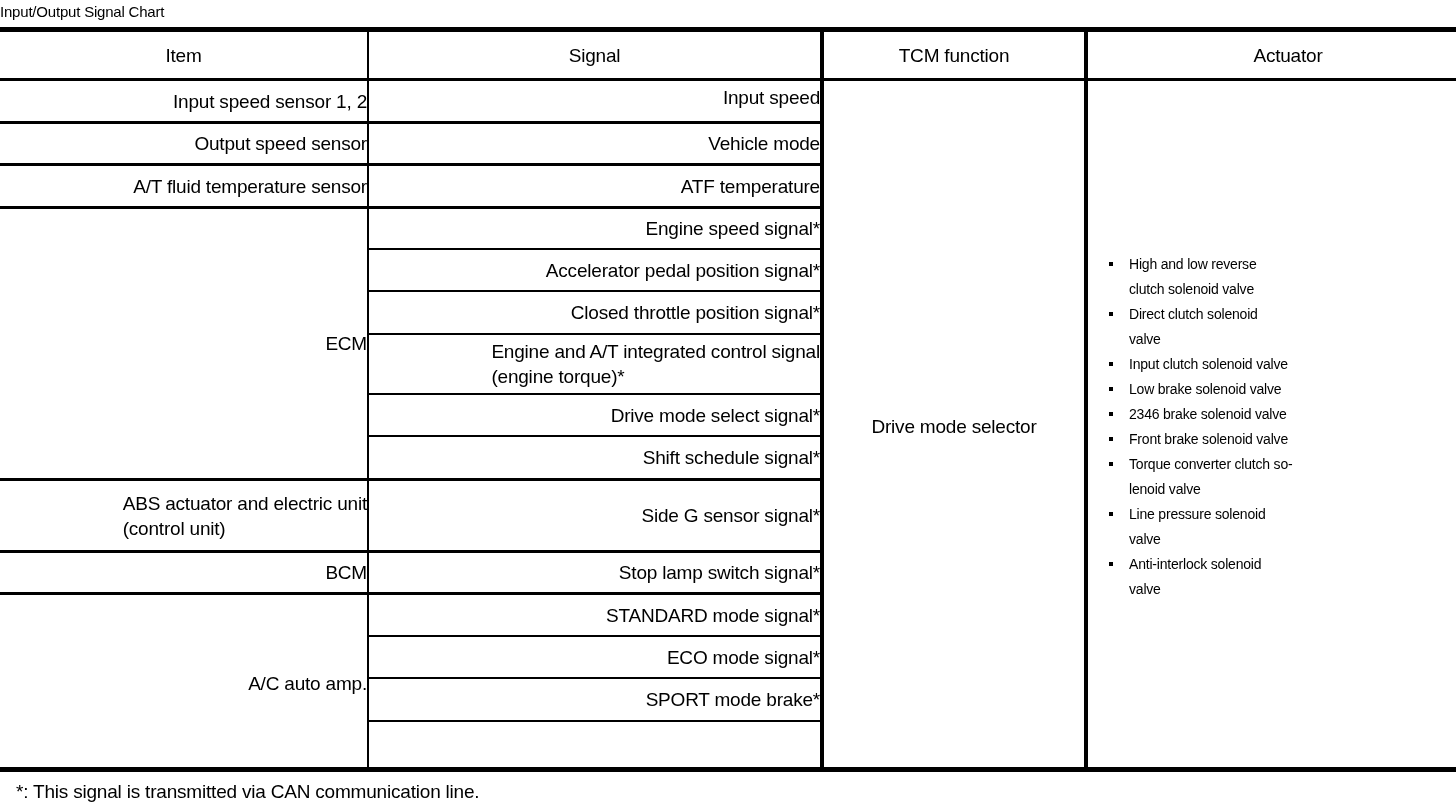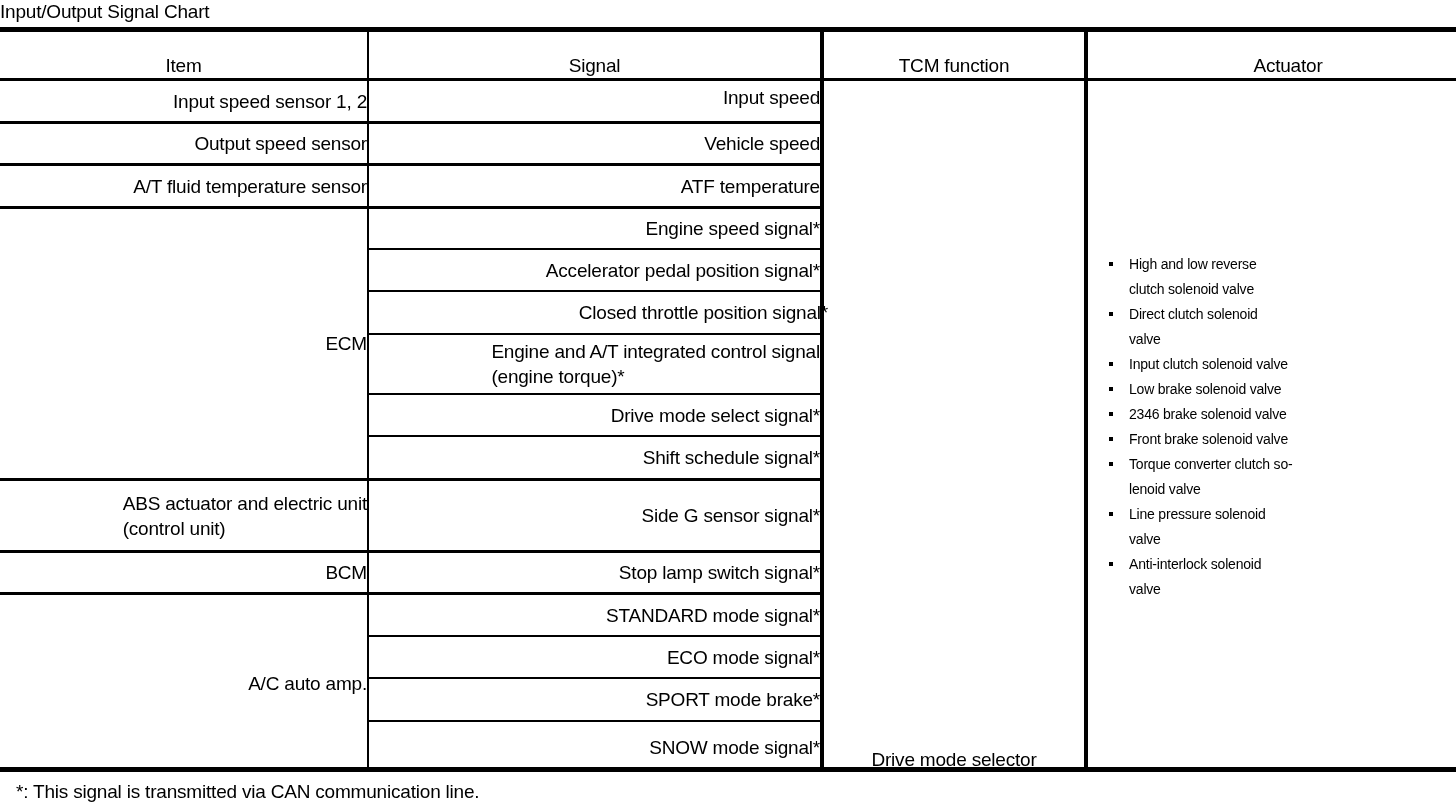--- a/index.html
+++ b/index.html
@@ -9,21 +9,21 @@
     font-family:"Liberation Sans","DejaVu Sans",sans-serif;
     -webkit-font-smoothing:none;
     overflow:hidden;
   }
   .page{position:relative;width:1456px;height:812px;}
 
   
   .title{
     position:absolute;left:0;top:0;
     width:1456px;height:26px;
-    font-size:19px;line-height:24px;
+    font-size:15px;line-height:24px;
     letter-spacing:-0.2px;
     white-space:nowrap;
   }
 
   
   .table{
     position:absolute;left:0;top:27px;
     width:1456px;height:745px;
     box-sizing:border-box;
     border-top:5px solid #000;
@@ -41,21 +41,21 @@
   
   .cell{
     position:absolute;
     box-sizing:border-box;
     font-size:19px;
     line-height:25px;
     letter-spacing:-0.2px;
     display:flex;
     align-items:center;
   }
-  .cell.center{justify-content:center;text-align:center;align-items:flex-end;}
+  .cell.center{justify-content:center;text-align:center;}
   .cell.left{justify-content:flex-end;}
   .cell .txt{display:block;}
 
   .pad-l{padding-left:14px;}
   .pad-l-sig{padding-left:16px;}
 
   
   .bullets{
     position:absolute;
     box-sizing:border-box;
@@ -165,32 +165,32 @@
     </div>
 
     <div class="cell left pad-l" style="left:0;top:563px;width:367px;height:177px;">
       <span class="txt">A/C auto amp.</span>
     </div>
 
     <div class="cell left pad-l-sig" style="left:369px;top:49px;width:451px;height:32px;padding-left:36px;">
       <span class="txt">Input speed</span>
     </div>
     <div class="cell left pad-l-sig" style="left:369px;top:92px;width:451px;height:39px;">
-      <span class="txt">Vehicle speed</span>
+      <span class="txt">Vehicle mode</span>
     </div>
     <div class="cell left pad-l-sig" style="left:369px;top:134px;width:451px;height:40px;">
       <span class="txt">ATF temperature</span>
     </div>
     <div class="cell left pad-l-sig" style="left:369px;top:177px;width:451px;height:39px;">
       <span class="txt">Engine speed signal*</span>
     </div>
     <div class="cell left pad-l-sig" style="left:369px;top:218px;width:451px;height:40px;">
       <span class="txt">Accelerator pedal position signal*</span>
     </div>
-    <div class="cell left pad-l-sig" style="left:369px;top:260px;width:451px;height:41px;margin-left:8px;">
+    <div class="cell left pad-l-sig" style="left:369px;top:260px;width:451px;height:41px;">
       <span class="txt">Closed throttle position signal*</span>
     </div>
     <div class="cell left pad-l-sig" style="left:369px;top:303px;width:451px;height:58px;">
       <span class="txt">
         <span>Engine and A/T integrated control signal</span><br>
         <span>(engine torque)*</span>
       </span>
     </div>
     <div class="cell left pad-l-sig" style="left:369px;top:363px;width:451px;height:40px;">
       <span class="txt">Drive mode select signal*</span>
@@ -206,23 +206,20 @@
     </div>
     <div class="cell left pad-l-sig" style="left:369px;top:563px;width:451px;height:40px;">
       <span class="txt">STANDARD mode signal*</span>
     </div>
     <div class="cell left pad-l-sig" style="left:369px;top:605px;width:451px;height:40px;">
       <span class="txt">ECO mode signal*</span>
     </div>
     <div class="cell left pad-l-sig" style="left:369px;top:647px;width:451px;height:41px;">
       <span class="txt">SPORT mode brake*</span>
     </div>
-    <div class="cell left pad-l-sig" style="left:369px;top:690px;width:451px;height:50px;">
-      <span class="txt">SNOW mode signal*</span>
-    </div>
 
     <div class="cell center" style="left:824px;top:49px;width:260px;height:691px;">
       <span class="txt">Drive mode selector</span>
     </div>
 
     <div class="bullets" style="left:1088px;top:49px;width:368px;height:691px;">
       <ul>
         <li>
           <span class="dot"></span>
           <span>High and low reverse</span><br>

